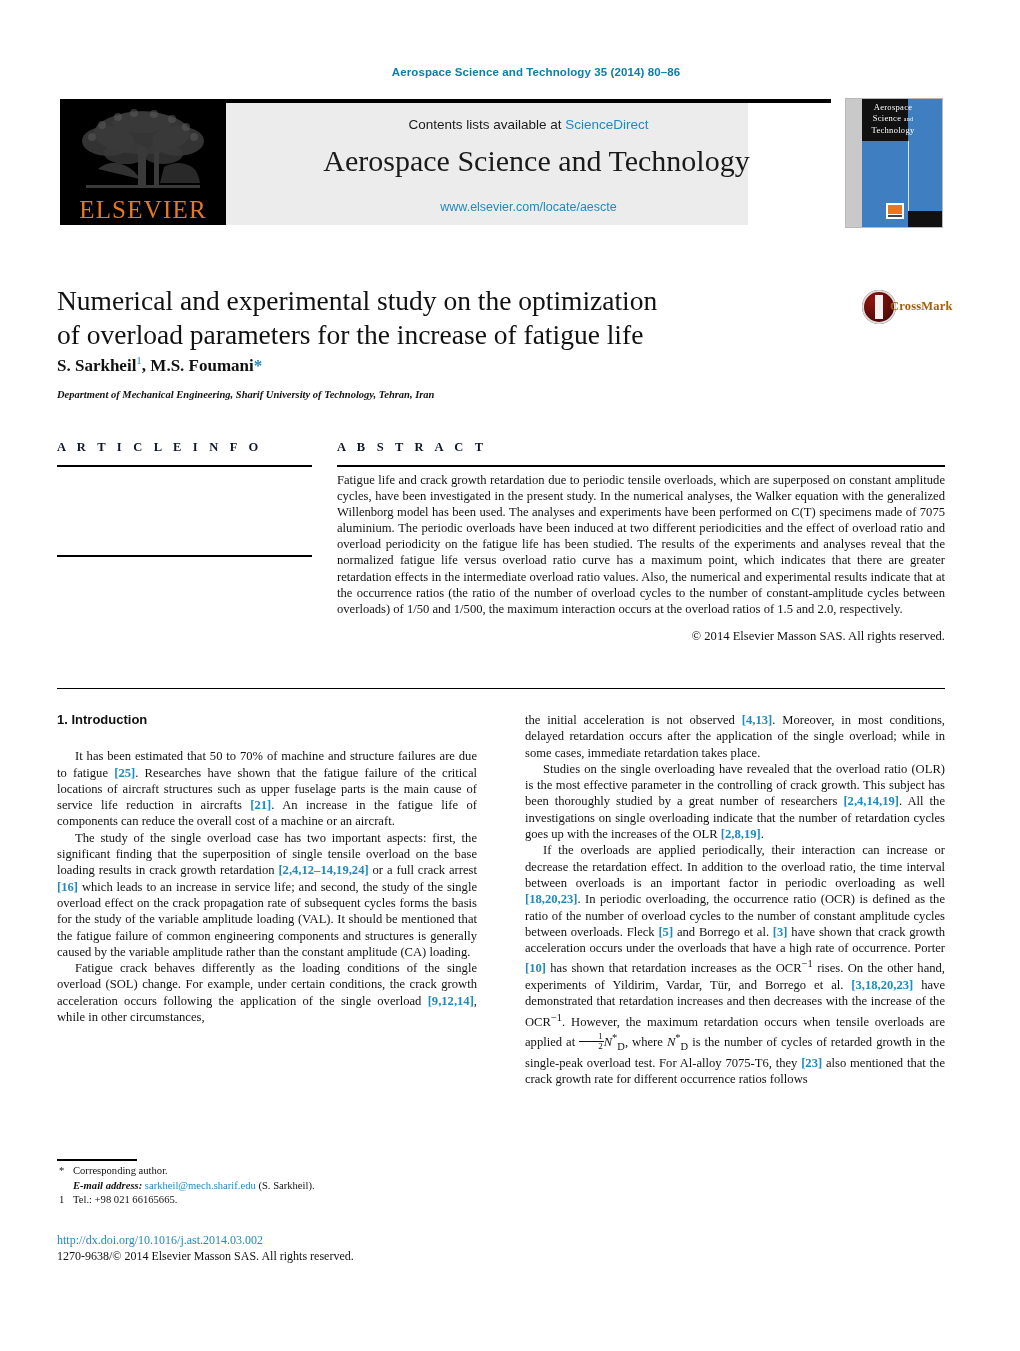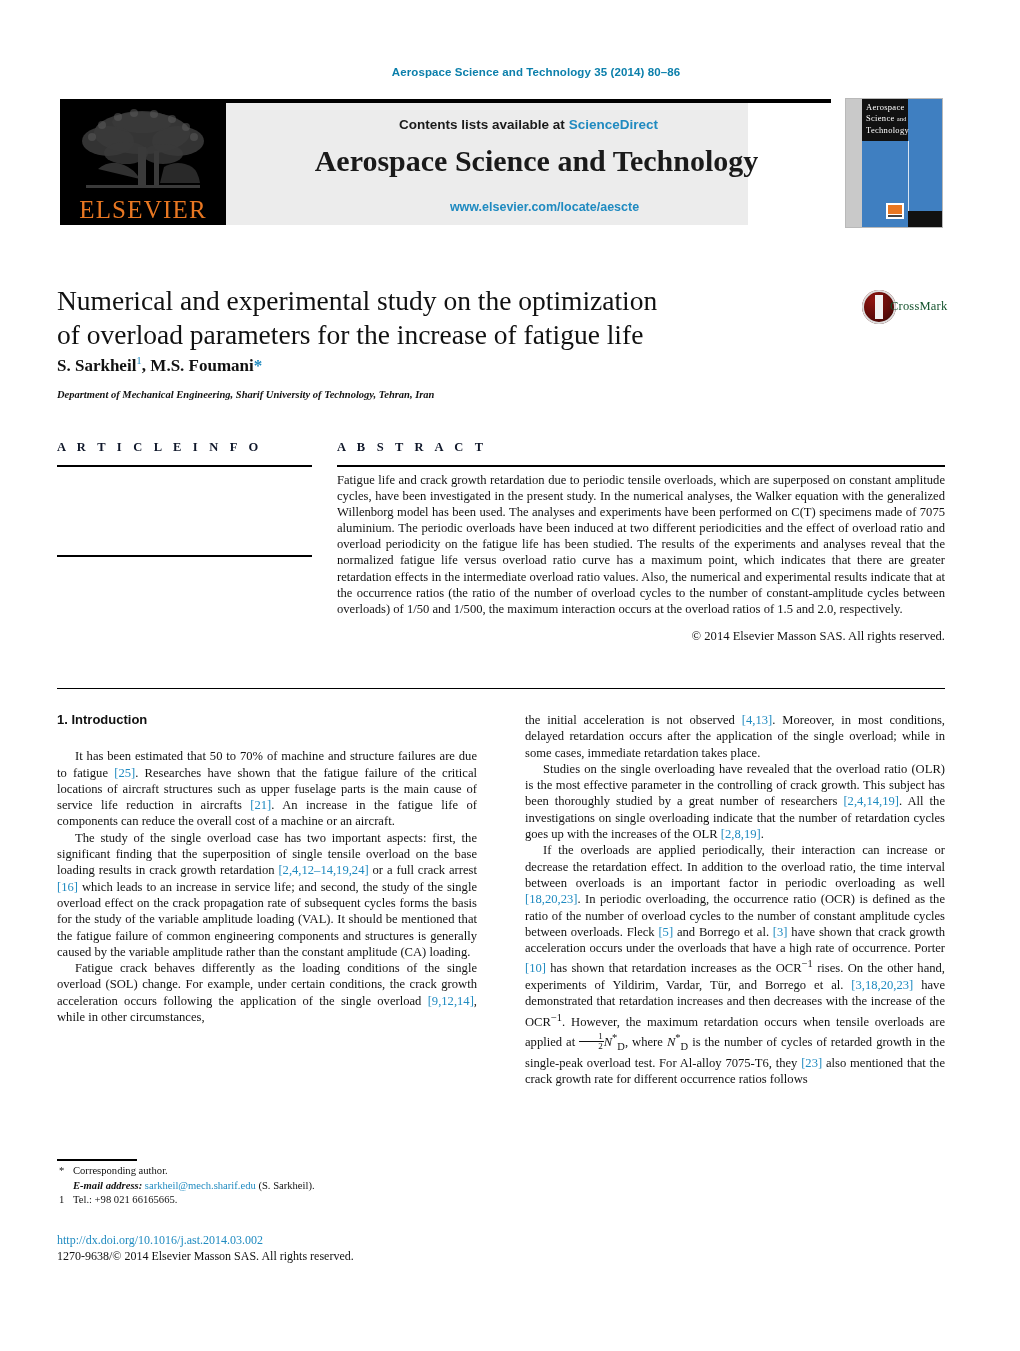--- a/index.html
+++ b/index.html
@@ -79,21 +79,20 @@
     letter-spacing: 1.2px;
     color: #e87722;
   }
   .masthead-center {
     position: absolute;
     left: 166px;
     top: 0;
     width: 522px;
     height: 122px;
     background: #ececec;
-    font-weight: bold;
   }
   .ml-contents {
     position: absolute;
     top: 14px;
     left: 0;
     width: 605px;
     text-align: center;
     font-family: "Liberation Sans", "DejaVu Sans", sans-serif;
     font-size: 13.5px;
     color: #1a1a1a;
@@ -114,33 +113,33 @@
   }
   .ml-url {
     position: absolute;
     top: 97px;
     left: 0;
     width: 605px;
     text-align: center;
     font-family: "Liberation Sans", "DejaVu Sans", sans-serif;
     font-size: 12.5px;
     color: #1f8ac0;
-    margin-left: 16px;
   }
 
   
   .cover {
     position: absolute;
     left: 845px;
     top: 98px;
     width: 96px;
     height: 128px;
     border: 1px solid #b9b9b9;
     background: #ffffff;
     overflow: hidden;
+    text-align: center;
   }
   .cover-grey {
     position: absolute;
     left: 0; top: 0;
     width: 16px; height: 128px;
     background: #c9c9c9;
   }
   .cover-black {
     position: absolute;
     left: 16px; top: 0;
@@ -257,23 +256,23 @@
     position: absolute;
     left: 13px; top: 5px;
     width: 8px; height: 24px;
     background: #f2f2f2;
   }
   .cm-label {
     position: absolute;
     left: 28px;
     top: 11px;
     font-family: "Liberation Serif", "DejaVu Serif", serif;
-    font-weight: normal;
+    font-weight: bold;
     font-size: 12.5px;
-    color: #14532d;
+    color: #a16207;
     letter-spacing: 0.2px;
   }
 
   
   .rule-thin {
     position: absolute;
     height: 1px;
     background: #000;
   }
   .rule-med {
@@ -340,20 +339,21 @@
     margin: 0 0 20px 0;
     text-align: left;
   }
   p.para {
     margin: 0;
     text-indent: 18px;
   }
   a.cite, .cite {
     color: #1f8ac0;
     text-decoration: none;
+    font-weight: bold;
   }
 
   
   .fn-rule {
     position: absolute;
     left: 57px;
     top: 1159px;
     width: 80px;
     height: 2px;
     background: #000;

